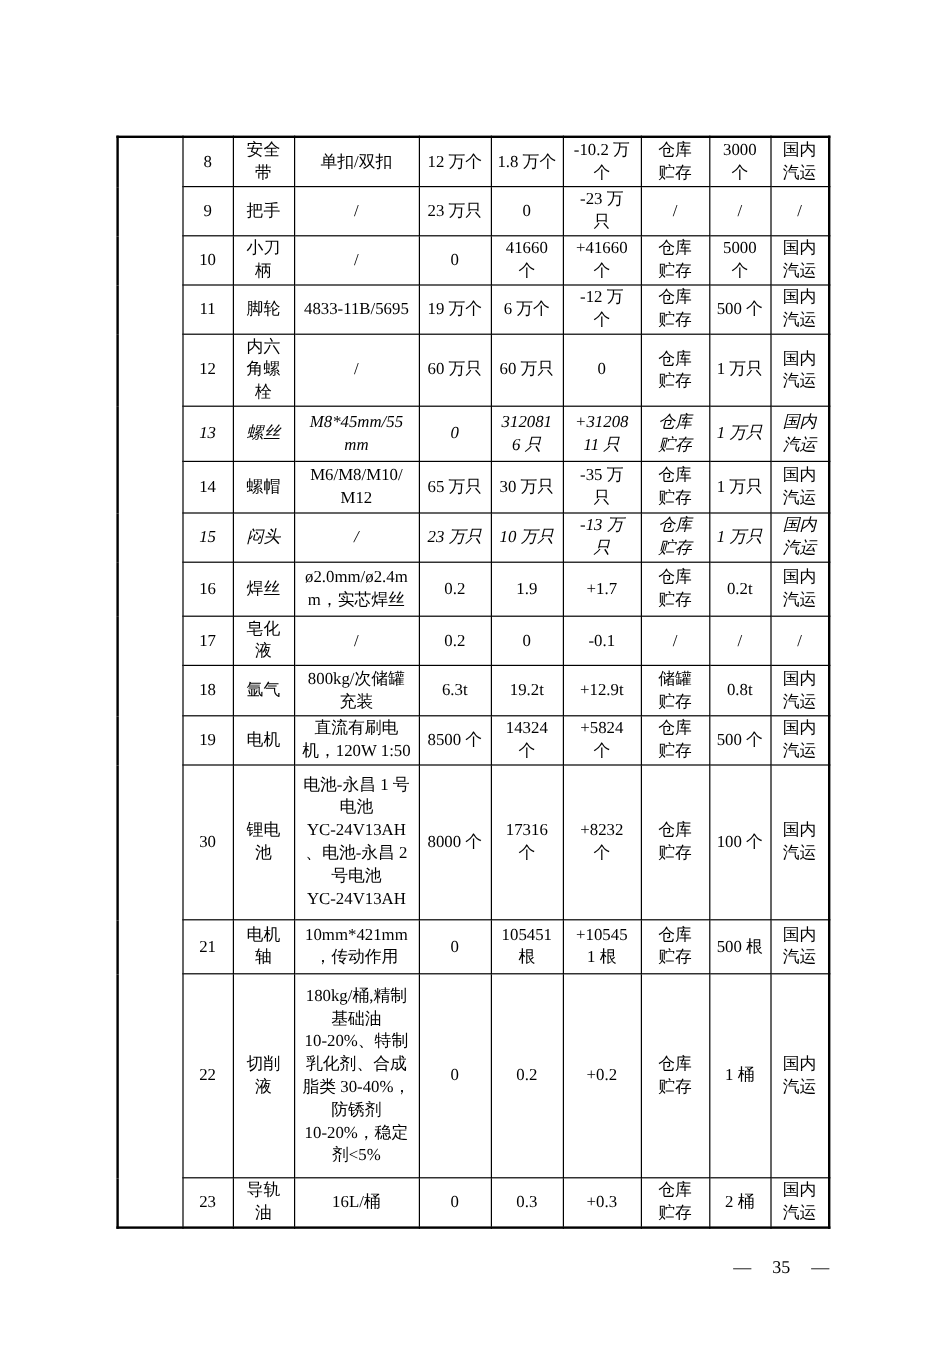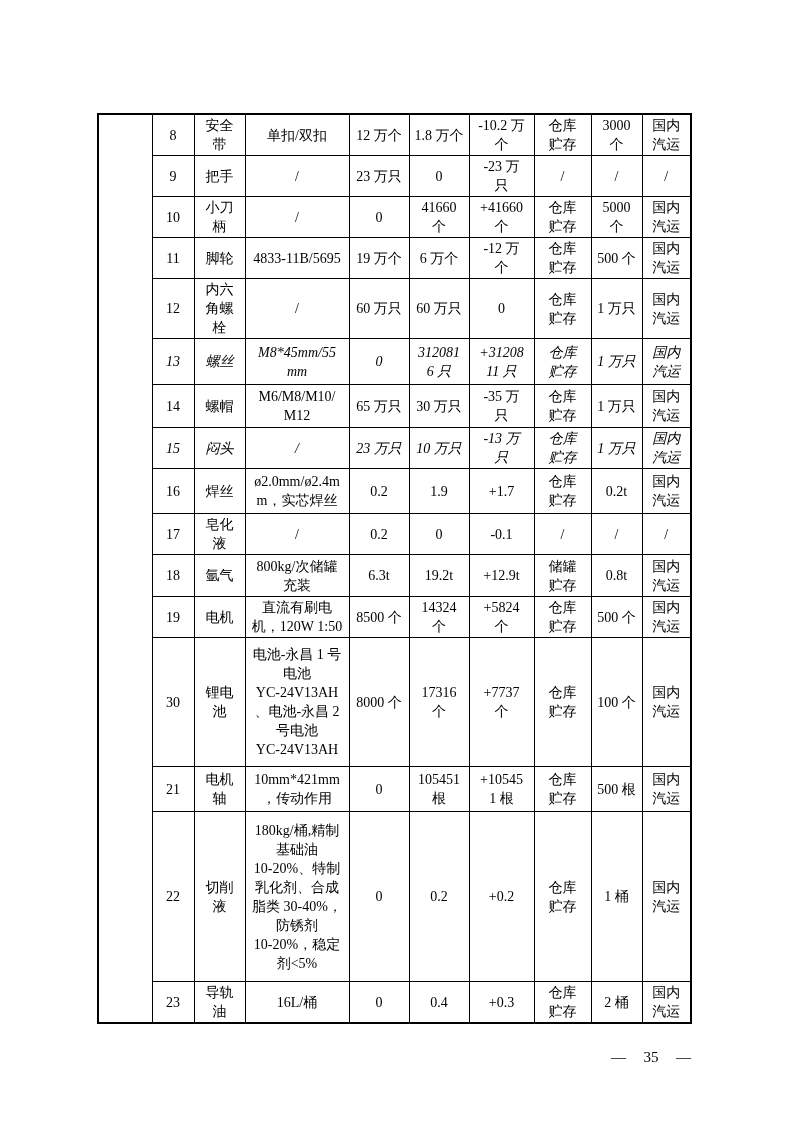--- a/index.html
+++ b/index.html
@@ -229,21 +229,21 @@
 池</td>
           <td>电池-永昌 1 号
 电池
 YC-24V13AH
 、电池-永昌 2
 号电池
 YC-24V13AH</td>
           <td>8000 个</td>
           <td>17316
 个</td>
-          <td>+7737
+          <td>+8232
 个</td>
           <td>仓库
 贮存</td>
           <td>100 个</td>
           <td>国内
 汽运</td>
         </tr>
         <tr style="height: 45px; font-family: Liberation Serif, serif;">
           <td>21</td>
           <td>电机
@@ -281,21 +281,21 @@
           <td>1 桶</td>
           <td>国内
 汽运</td>
         </tr>
         <tr style="height: 36px;">
           <td>23</td>
           <td>导轨
 油</td>
           <td>16L/桶</td>
           <td>0</td>
-          <td>0.4</td>
+          <td>0.3</td>
           <td>+0.3</td>
           <td>仓库
 贮存</td>
           <td>2 桶</td>
           <td>国内
 汽运</td>
         </tr>
       </tbody>
   </table>
 

